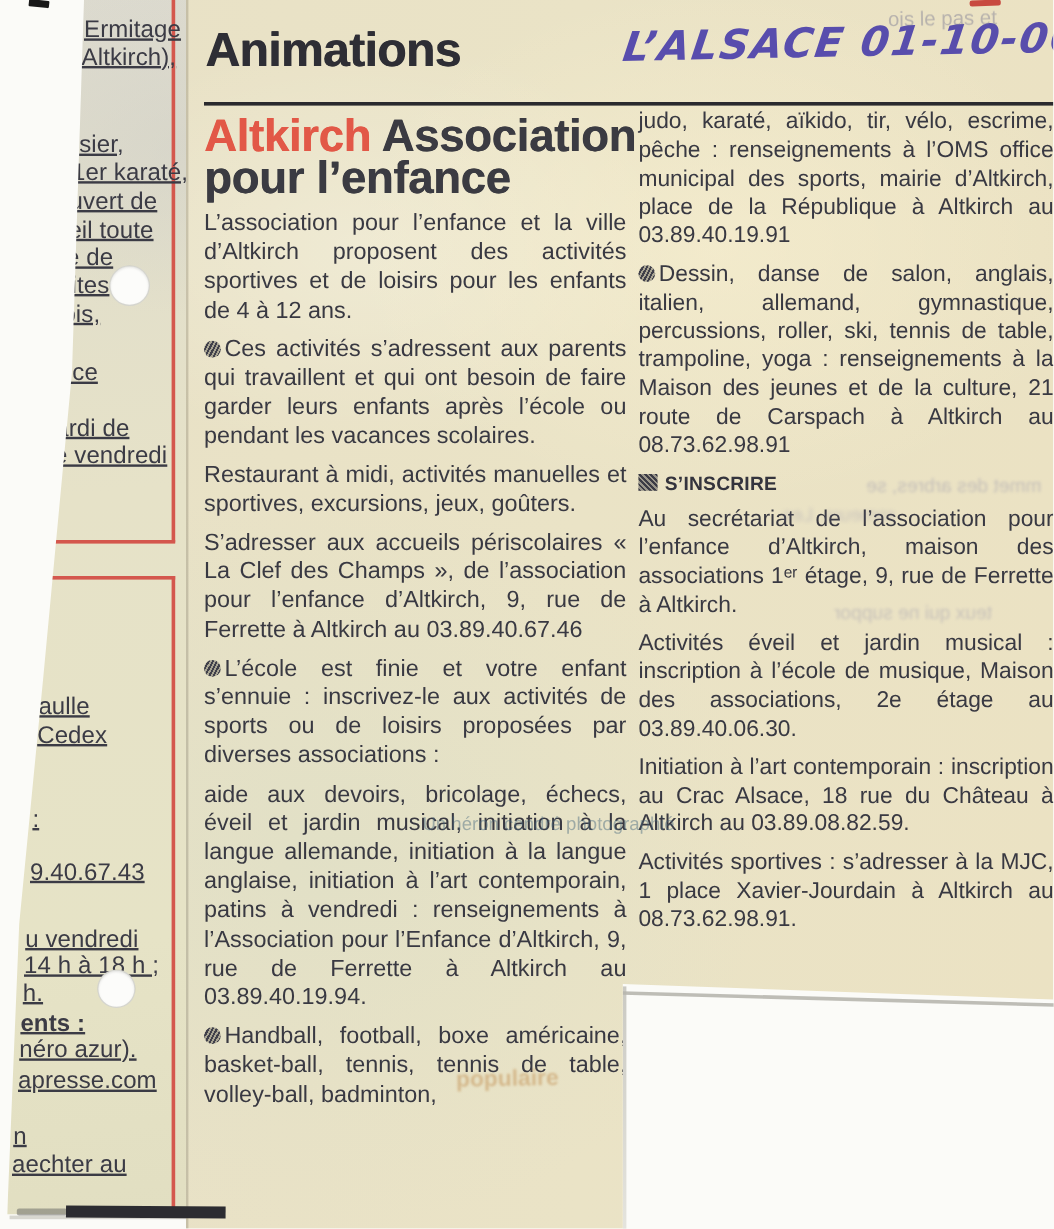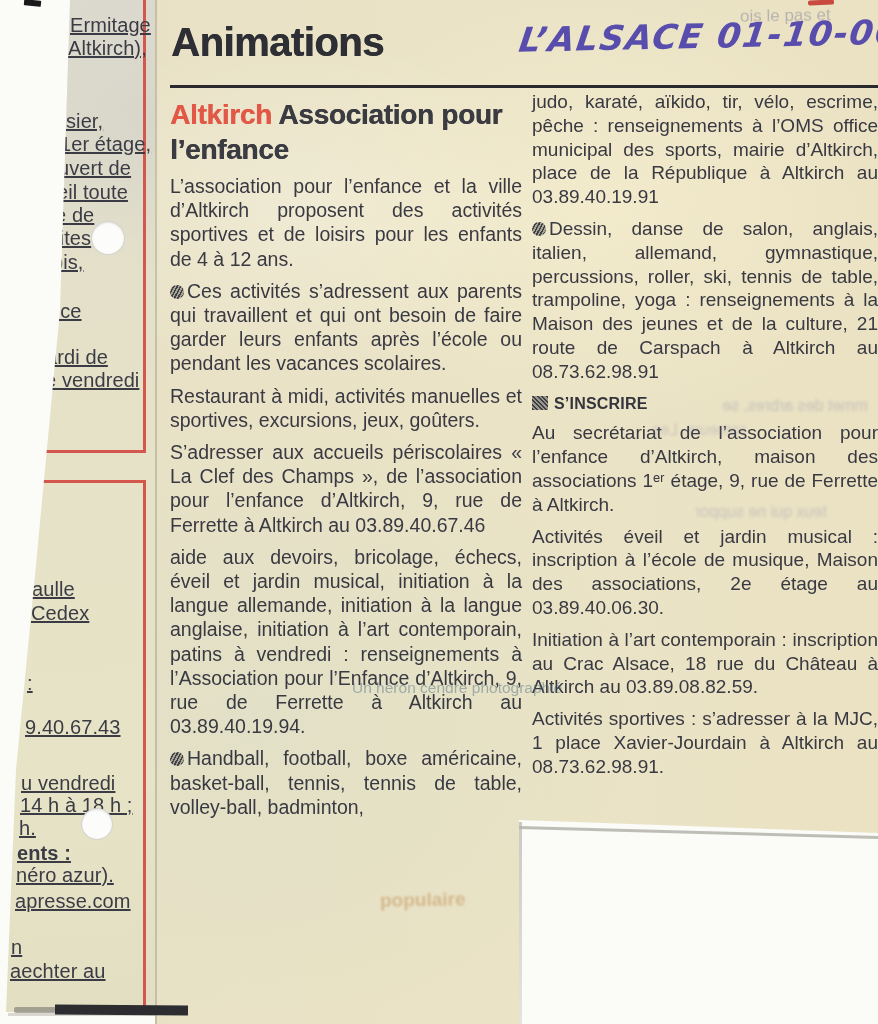--- a/index.html
+++ b/index.html
@@ -57,21 +57,21 @@
     font-family:"DejaVu Sans",sans-serif;
     font-size:34px;font-style:italic;font-weight:bold;
     color:#4c41ab;letter-spacing:1.5px;white-space:nowrap;
     transform:skewX(-9deg) rotate(-1.2deg);
     opacity:.92;
   }
   #title-rule{left:170px;top:85px;width:708px;height:3px;background:#2a2a2e;}
 
   #article-title{
     left:170px;top:97px;width:372px;margin:0;
-    font-size:28px;line-height:35px;font-weight:bold;letter-spacing:-.3px;color:#3b3b42;
+    font-size:38px;line-height:35px;font-weight:bold;letter-spacing:-.3px;color:#3b3b42;
     text-shadow:.4px 0 0 #3b3b42;
   }
   #article-title .loc{color:#e25847;text-shadow:.4px 0 0 #e25847;}
 
   .col{position:absolute;color:#393942;text-align:justify;}
   #col-left{left:170px;top:174px;width:352px;font-size:19.5px;line-height:24.2px;}
   #col-right{left:532px;top:90px;width:346px;font-size:19px;line-height:23.8px;}
   .col p{margin:0 0 8px 0;}
   .col p.subhead{font-weight:bold;font-size:16px;letter-spacing:.2px;margin:2px 0 6px 0;color:#34343d;}
   .bullet{
@@ -101,21 +101,21 @@
 
 <div id="left-strip" class="abs">
   <div class="redline" style="left:143px;top:0;width:2.5px;height:452px;"></div>
   <div class="redline" style="left:20px;top:450px;width:126px;height:2.5px;"></div>
   <div class="redline" style="left:20px;top:480px;width:126px;height:2.5px;"></div>
   <div class="redline" style="left:143px;top:480px;width:2.5px;height:528px;"></div>
   <div id="fragments">
       <div class="frag" style="left: 70px; top: 14px;">Ermitage</div>
       <div class="frag" style="left: 68px; top: 37px;">Altkirch),</div>
       <div class="frag" style="left: 66px; top: 110px;">sier,</div>
-      <div class="frag" style="left: 60px; top: 133px;">1er étage,</div>
+      <div class="frag" style="left: 60px; top: 133px;">1er karaté,</div>
       <div class="frag" style="left: 58px; top: 157px;">uvert de</div>
       <div class="frag" style="left: 57px; top: 181px;">eil toute</div>
       <div class="frag" style="left: 55px; top: 204px;">e de</div>
       <div class="frag" style="left: 54px; top: 227px;">tites</div>
       <div class="frag" style="left: 52px; top: 251px;">bis,</div>
       <div class="frag" style="left: 49px; top: 300px;">nce</div>
       <div class="frag" style="left: 46px; top: 346px;">ardi de</div>
       <div class="frag" style="left: 45px; top: 369px;">e vendredi</div>
       <div class="frag" style="left: 32px; top: 578px;">aulle</div>
       <div class="frag" style="left: 31px; top: 602px; text-align: right;">Cedex</div>
@@ -141,20 +141,21 @@
 <div id="main-clip" class="abs">
   <h1 id="section-title" class="abs">Animations</h1>
   <div id="handwriting" class="abs">L’ALSACE 01-10-06</div>
   <div id="title-rule" class="abs"></div>
   <h2 id="article-title" class="abs"><span class="loc">Altkirch</span><span> Association pour l’enfance</span></h2>
   <div id="col-left" class="col">
       <p>L’association pour l’enfance et la ville d’Altkirch proposent des activités sportives et de loisirs pour les enfants de 4 à 12 ans.</p>
       <p><span class="bullet"></span>Ces activités s’adressent aux parents qui travaillent et qui ont besoin de faire garder leurs enfants après l’école ou pendant les vacances scolaires.</p>
       <p>Restaurant à midi, activités manuelles et sportives, excursions, jeux, goûters.</p>
       <p>S’adresser aux accueils périscolaires « La Clef des Champs », de l’association pour l’enfance d’Altkirch, 9, rue de Ferrette à Altkirch au 03.89.40.67.46</p>
+      <p><span class="bullet"></span>L’école est finie et votre enfant s’ennuie : inscrivez-le aux activités de sports ou de loisirs proposées par diverses associations :</p>
       <p>aide aux devoirs, bricolage, échecs, éveil et jardin musical, initiation à la langue allemande, initiation à la langue anglaise, initiation à l’art contemporain, patins à vendredi : renseignements à l’Association pour l’Enfance d’Altkirch, 9, rue de Ferrette à Altkirch au 03.89.40.19.94.</p>
       <p><span class="bullet"></span>Handball, football, boxe américaine, basket-ball, tennis, tennis de table, volley-ball, badminton,</p>
     </div>
   <div id="col-right" class="col">
       <p>judo, karaté, aïkido, tir, vélo, escrime, pêche : renseignements à l’OMS office municipal des sports, mairie d’Altkirch, place de la République à Altkirch au 03.89.40.19.91</p>
       <p><span class="bullet"></span>Dessin, danse de salon, anglais, italien, allemand, gymnastique, percussions, roller, ski, tennis de table, trampoline, yoga : renseignements à la Maison des jeunes et de la culture, 21 route de Carspach à Altkirch au 08.73.62.98.91</p>
       <p class="subhead"><span class="sq"></span>S’INSCRIRE</p>
       <p>Au secrétariat de l’association pour l’enfance d’Altkirch, maison des associations 1ᵉʳ étage, 9, rue de Ferrette à Altkirch.</p>
       <p>Activités éveil et jardin musical : inscription à l’école de musique, Maison des associations, 2e étage au 03.89.40.06.30.</p>
       <p>Initiation à l’art contemporain : inscription au Crac Alsace, 18 rue du Château à Altkirch au 03.89.08.82.59.</p>

